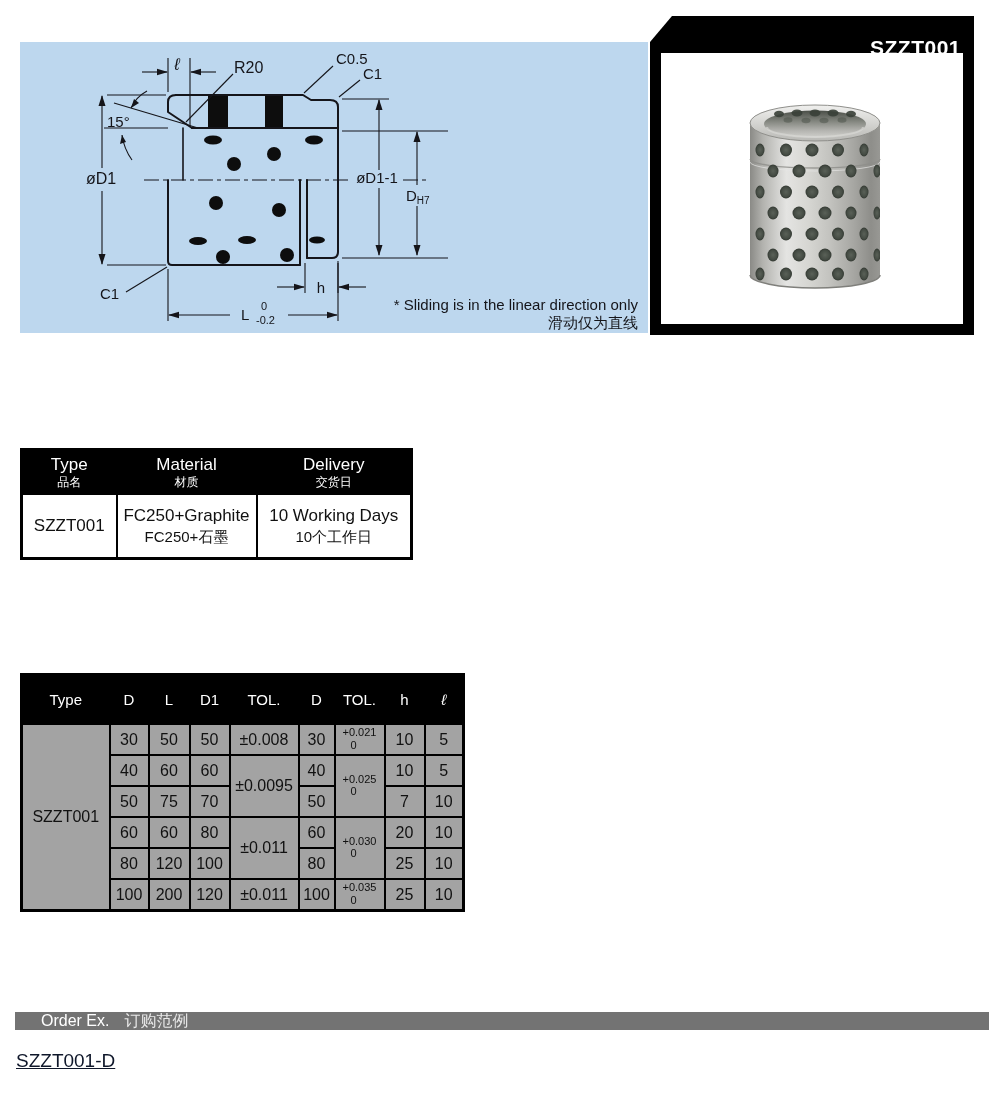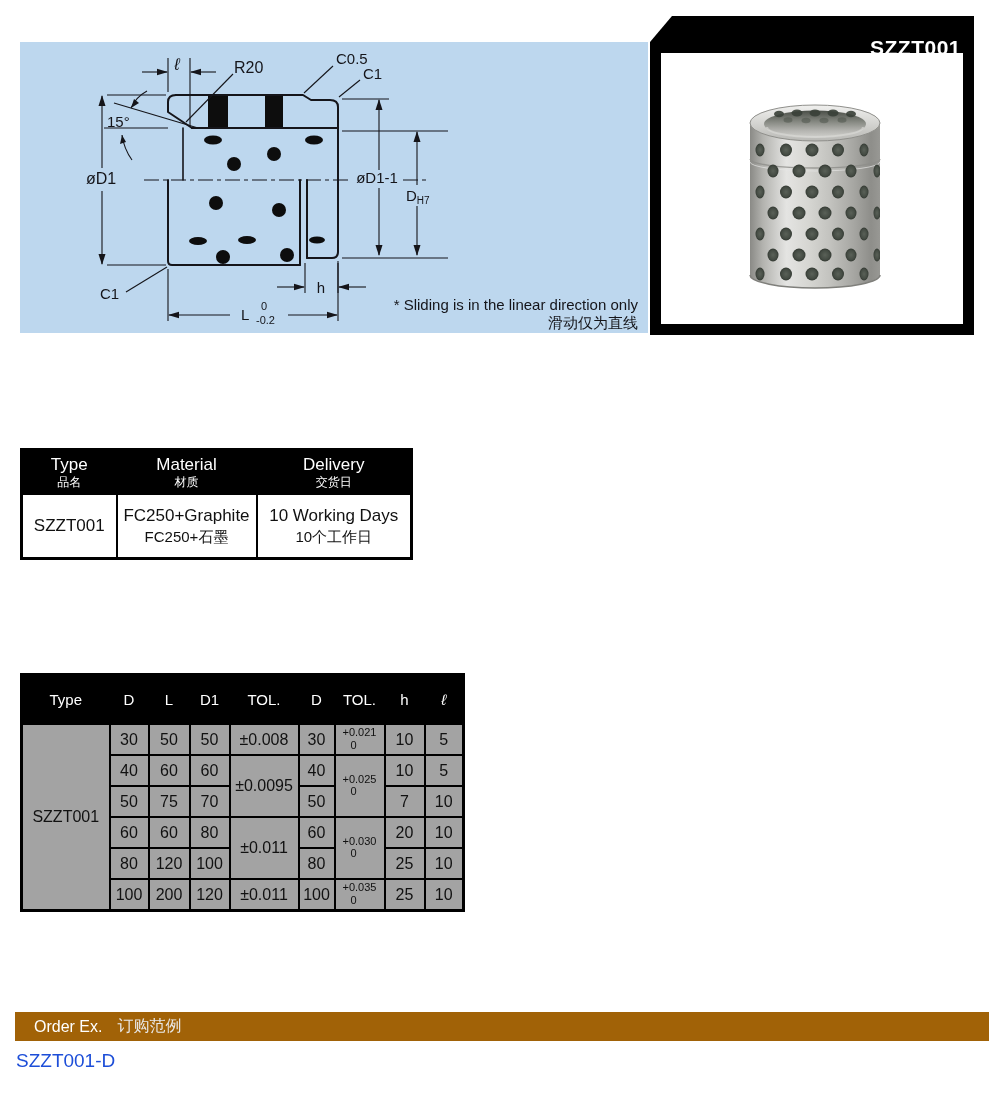--- a/index.html
+++ b/index.html
@@ -29,25 +29,25 @@
   
   .dim-table{position:absolute;left:20px;top:673px;border-collapse:collapse;table-layout:fixed;border:3px solid #000;}
   .dim-table th{background:#000;color:#fff;font-weight:normal;font-size:15px;height:47px;border:2px solid #000;padding:0;}
   .dim-table td{border:2px solid #000000;background:#a3a3a3;text-align:center;vertical-align:middle;font-size:16px;height:29px;padding:0;}
   .dim-type{font-size:15px;}
   .ell-italic{font-style:italic;}
   .tol-stack{display:inline-block;text-align:left;font-size:11px;line-height:1.15;}
   .tol-stack .b{display:block;padding-left:8px;}
 
   
-  .order-bar{position:absolute;left:15px;top:1012px;width:974px;height:29px;background:#a16207;
-             display:flex;align-items:center;box-sizing:border-box;padding-left:19px;gap:15px;}
+  .order-bar{position:absolute;left:15px;top:1012px;width:974px;height:18px;background:#737373;
+             display:flex;align-items:center;box-sizing:border-box;padding-left:26px;gap:15px;}
   .order-en{color:#fff;font-size:16px;}
   .order-cn{color:#e9e9e9;font-size:16px;}
-  .order-example{position:absolute;left:16px;top:1050px;font-size:19px;color:#1d4ed8;}
+  .order-example{position:absolute;left:16px;top:1050px;font-size:19px;color:#0f172a;text-decoration:underline;}
 </style>
 </head>
 <body>
 
 <div class="page">
 
   <div class="drawing-panel">
     <svg class="dwg" width="628" height="291" viewBox="0 0 628 291">
 
       <rect x="188" y="53" width="20" height="33" fill="#0d0d0d"></rect>

